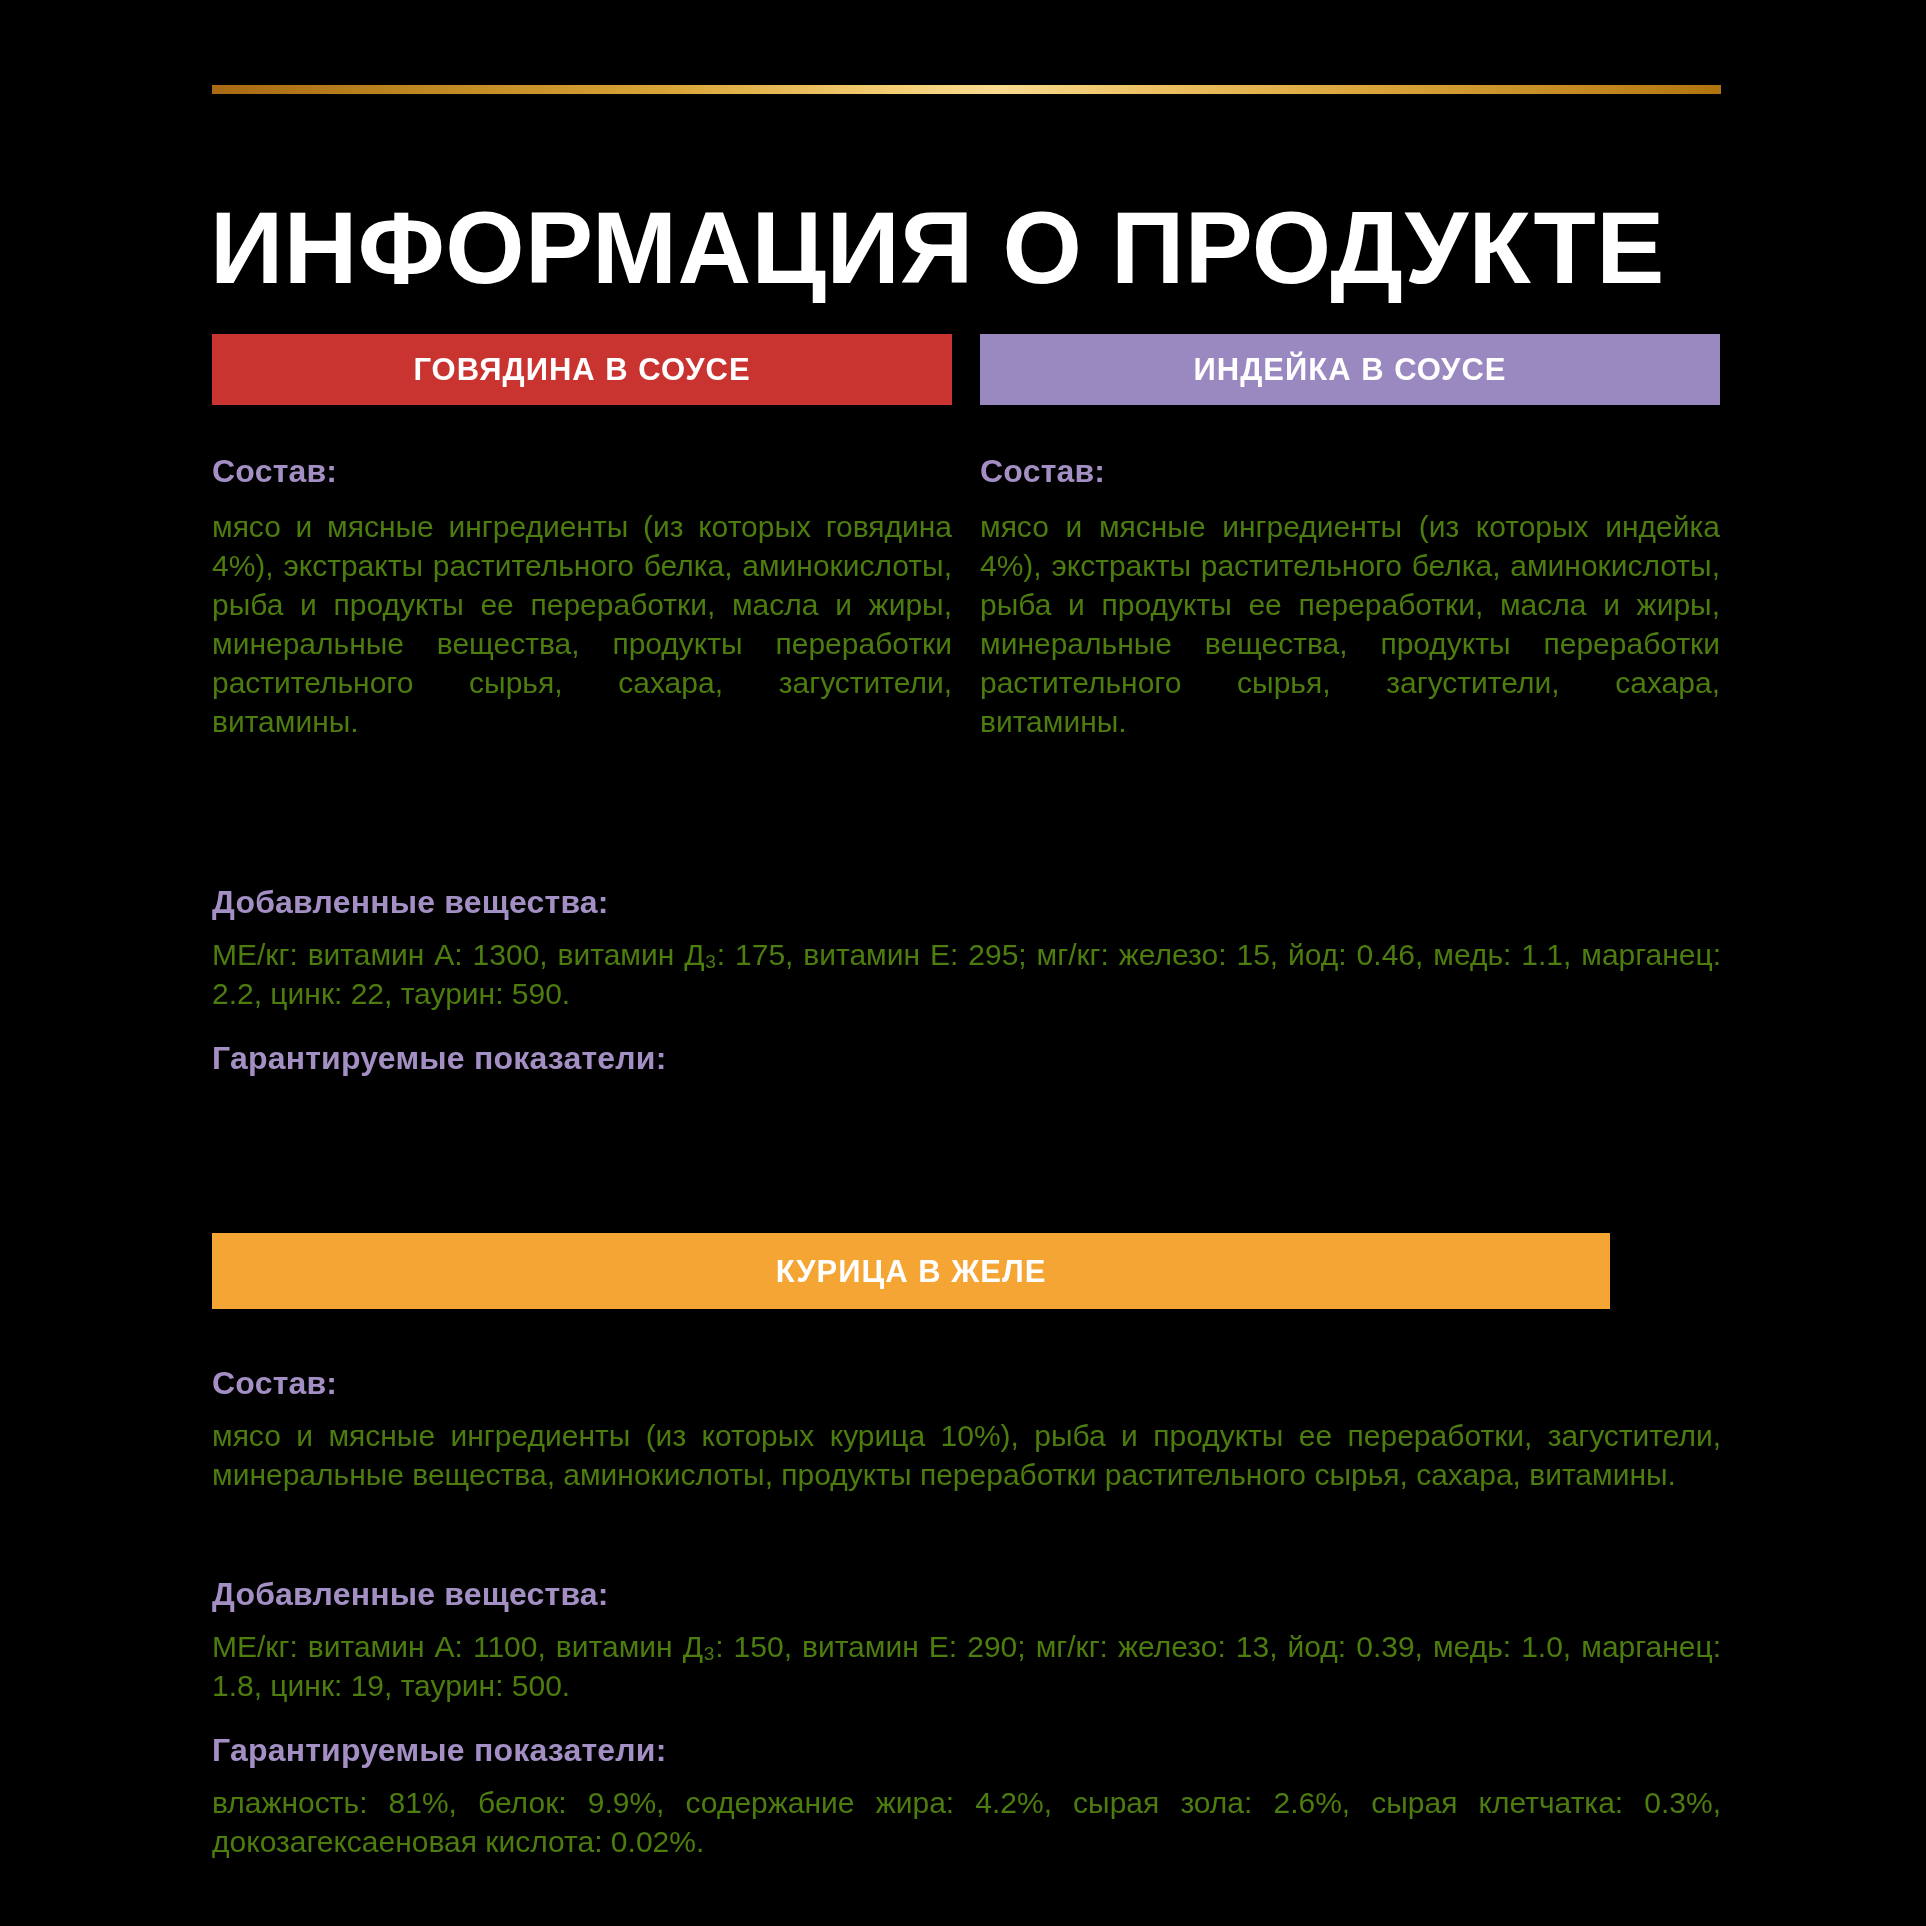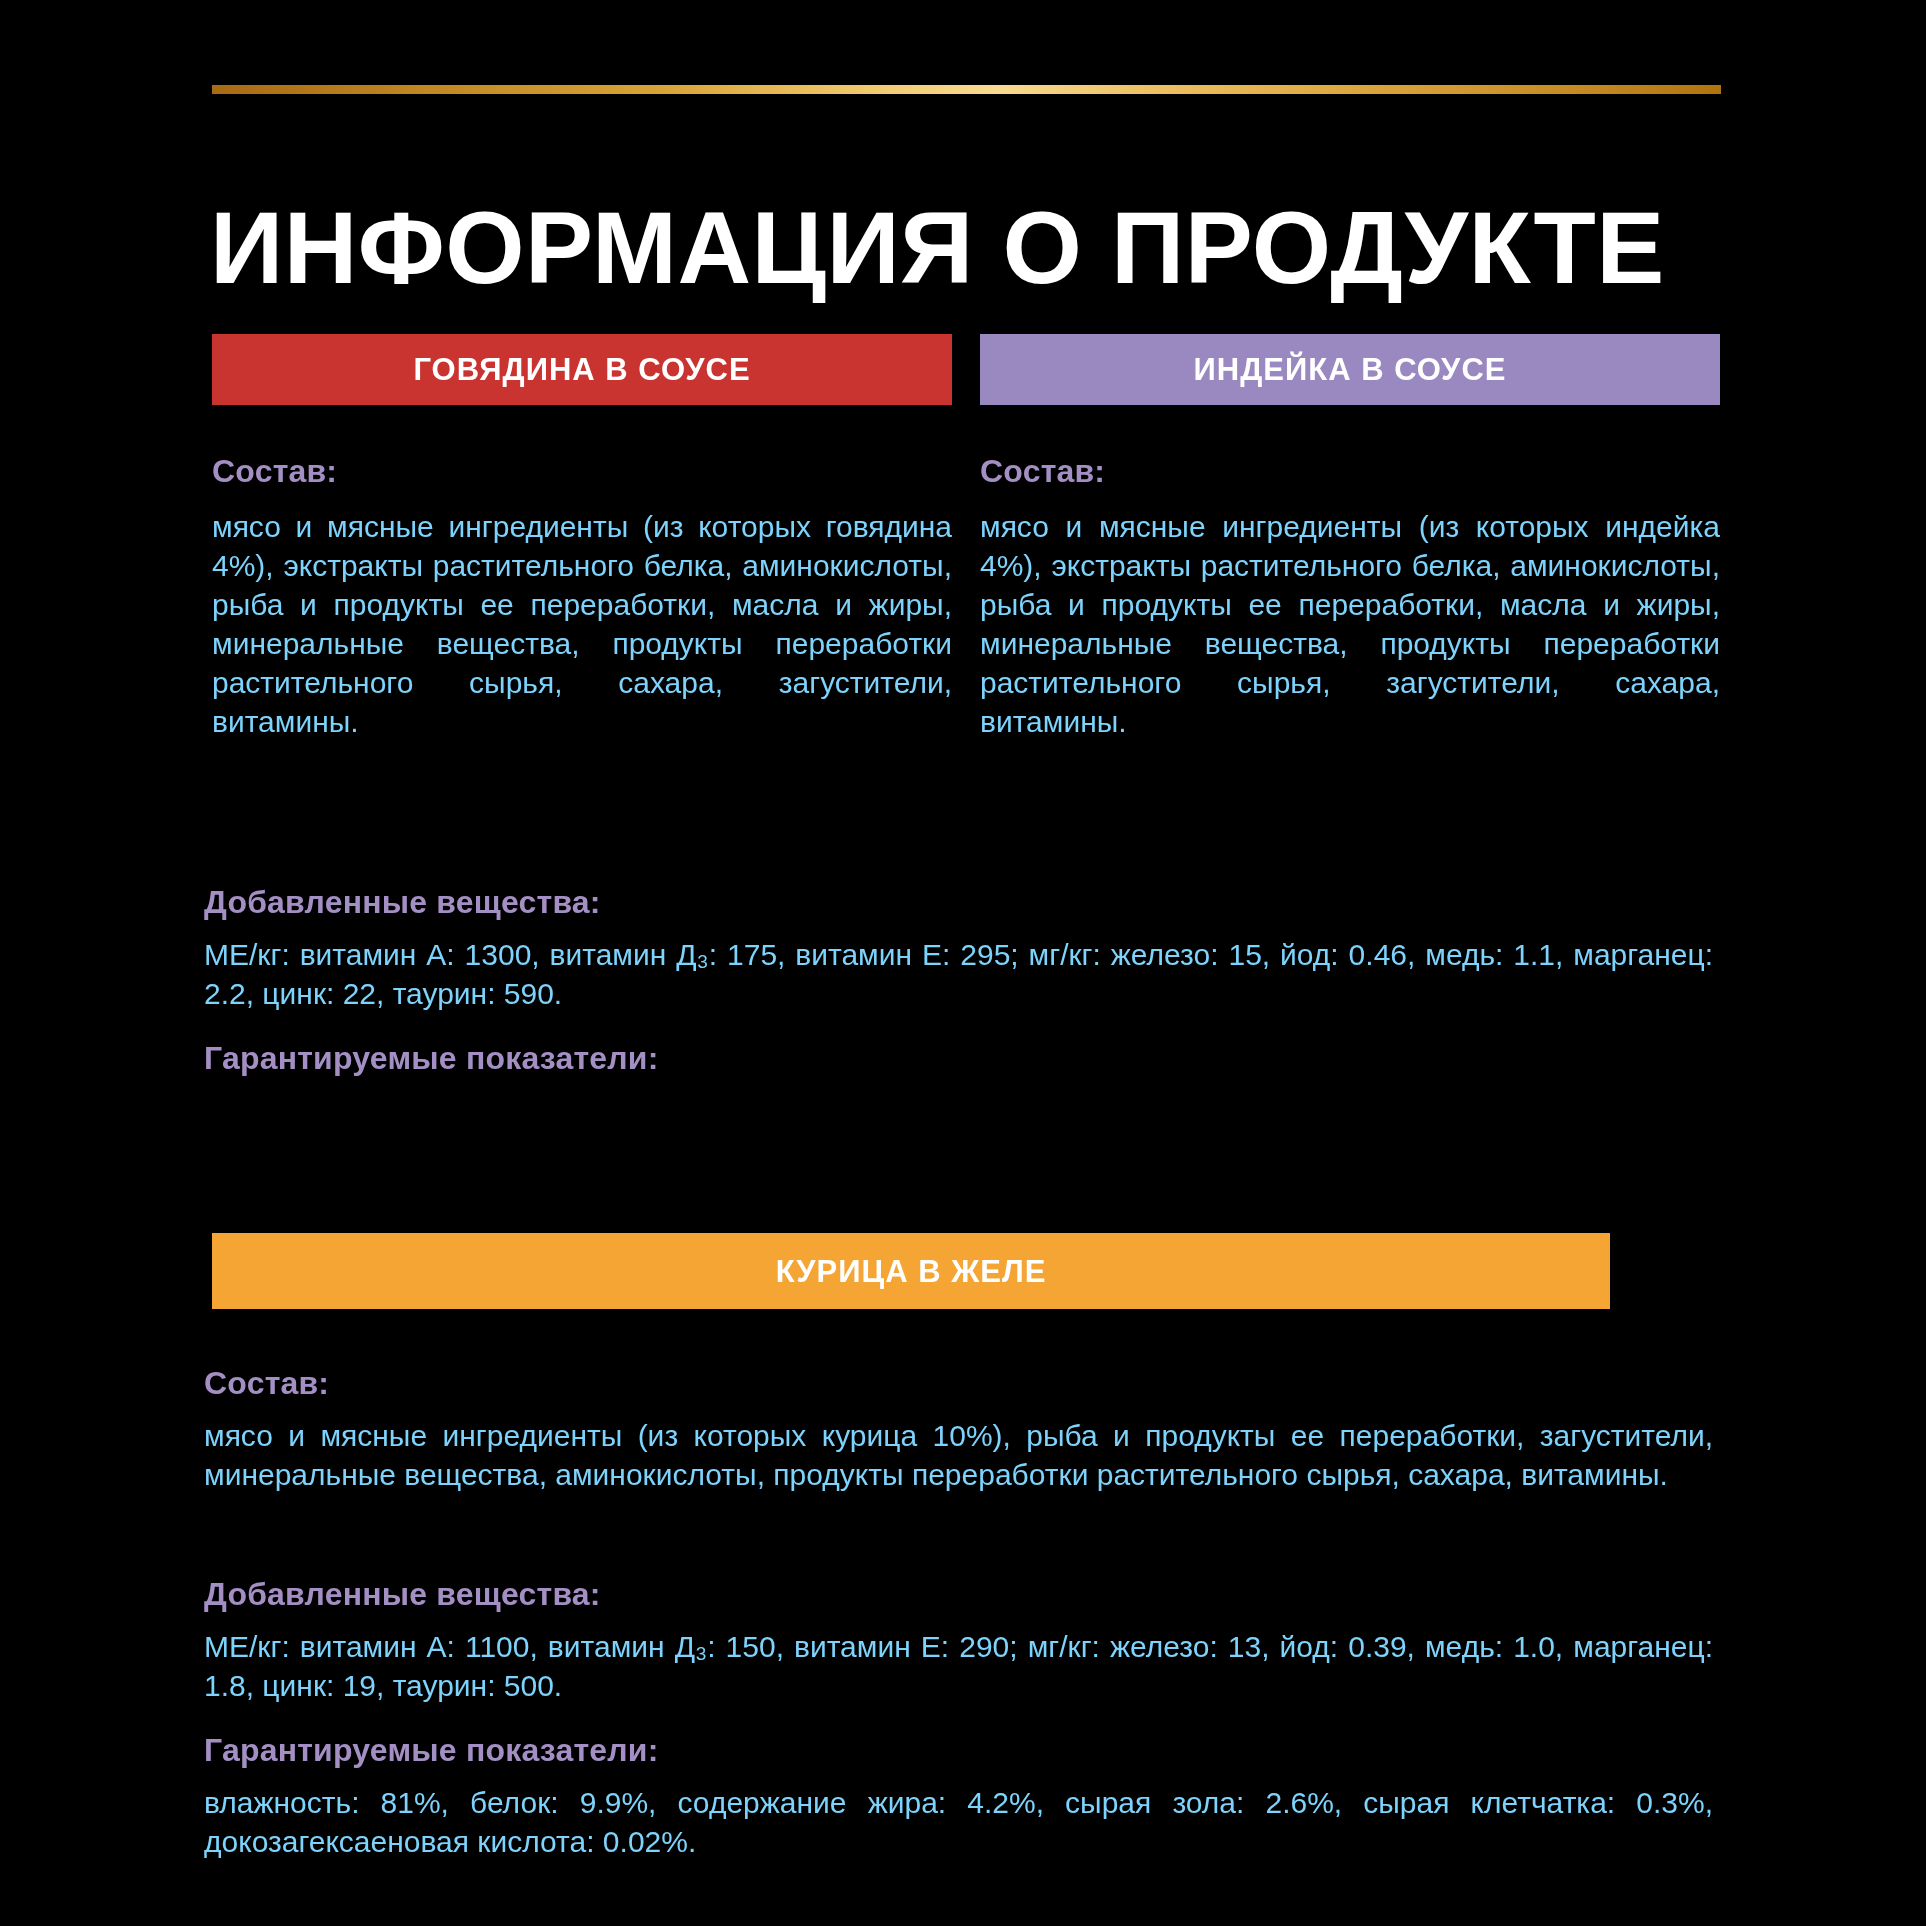--- a/index.html
+++ b/index.html
@@ -110,35 +110,35 @@
   .section-heading {
     color: #A48FC4;
     font-size: 32px;
     font-weight: 700;
     line-height: 1.12;
     margin: 16px 0 17px 0;
     letter-spacing: 0.2px;
   }
 
   .body-text {
-    color: #7dd3fc;
+    color: #4d7c0f;
     font-size: 30px;
     font-weight: 400;
     line-height: 1.30;
     text-align: justify;
     text-justify: inter-word;
     margin: 0;
     hyphens: none;
   }
   .body-text.last-line-left { text-align-last: left; }
 
   
   .block {
     position: absolute;
-    left: 204px;
+    left: 212px;
     width: 1509px;
   }
   .block .section-heading { margin-bottom: 14px; }
 
   .blk-added-1      { top: 869px; }
   .blk-guaranteed-1 { top: 1025px; }
   .blk-comp-3       { top: 1350px; }
   .blk-added-3      { top: 1561px; }
   .blk-guaranteed-3 { top: 1717px; }
 </style>

